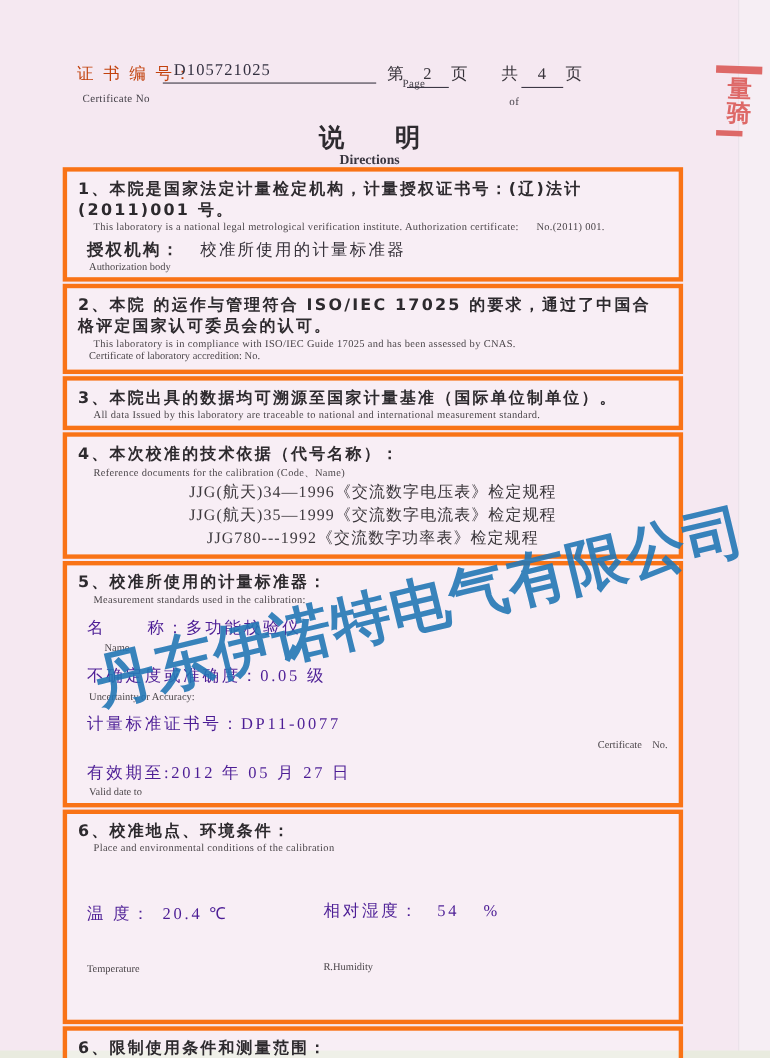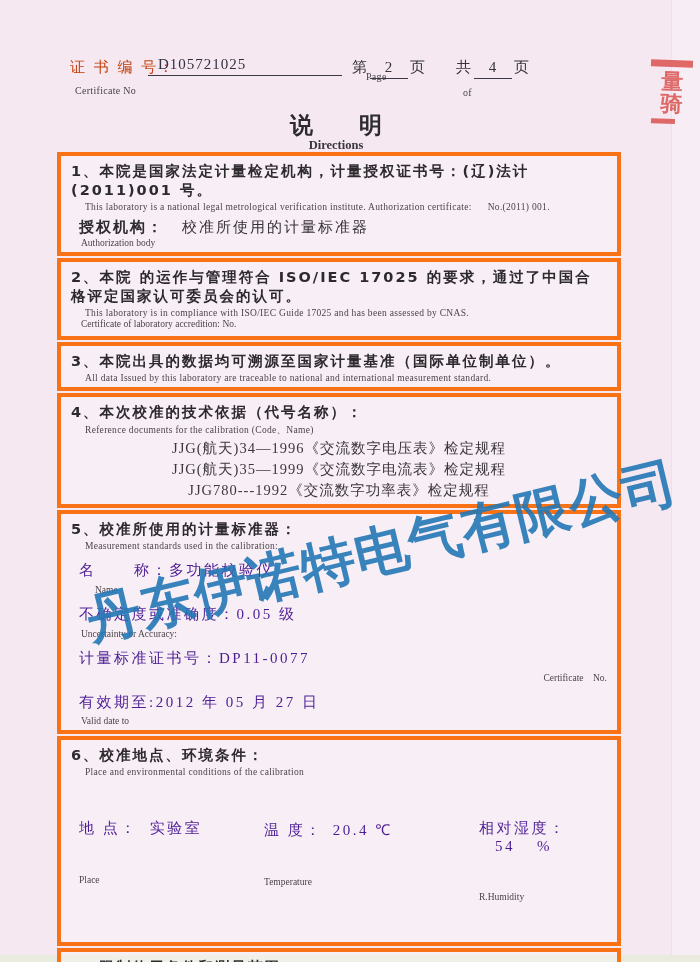--- a/index.html
+++ b/index.html
@@ -123,24 +123,20 @@
     <div class="srow" style="margin-top:10px;"><span>计量标准证书号：</span><span>DP11-0077</span></div>
     <div class="sub-en" style="margin-left:10px;margin-top:5px;text-align:right;">Certificate    No.</div>
     <div class="srow" style="margin-top:10px;"><span>有效期至:</span><span>2012 年 05 月 27 日</span></div>
     <div class="sub-en" style="margin-left:10px;margin-top:4px;">Valid date to</div>
   </div>
 
   <div class="sec" style="min-height:74px;">
     <div class="sec-h">6、校准地点、环境条件：</div>
     <div class="sec-en">Place and environmental conditions of the calibration</div>
     <div class="envrow">
-      <div class="envcol env-place">
-        <div class="srow"><span>地 点：</span><span style="margin-left:12px;">实验室</span></div>
-        <div class="sub-en" style="margin-left:0;">Place</div>
-      </div>
       <div class="envcol env-temp">
         <div class="srow"><span>温 度：</span><span style="margin-left:10px;">20.4 ℃</span></div>
         <div class="sub-en" style="margin-left:0;">Temperature</div>
       </div>
       <div class="envcol env-hum">
         <div class="srow"><span>相对湿度：</span><span style="margin-left:16px;">54</span><span style="margin-left:22px;">%</span></div>
         <div class="sub-en" style="margin-left:0;">R.Humidity</div>
       </div>
     </div>
   </div>

